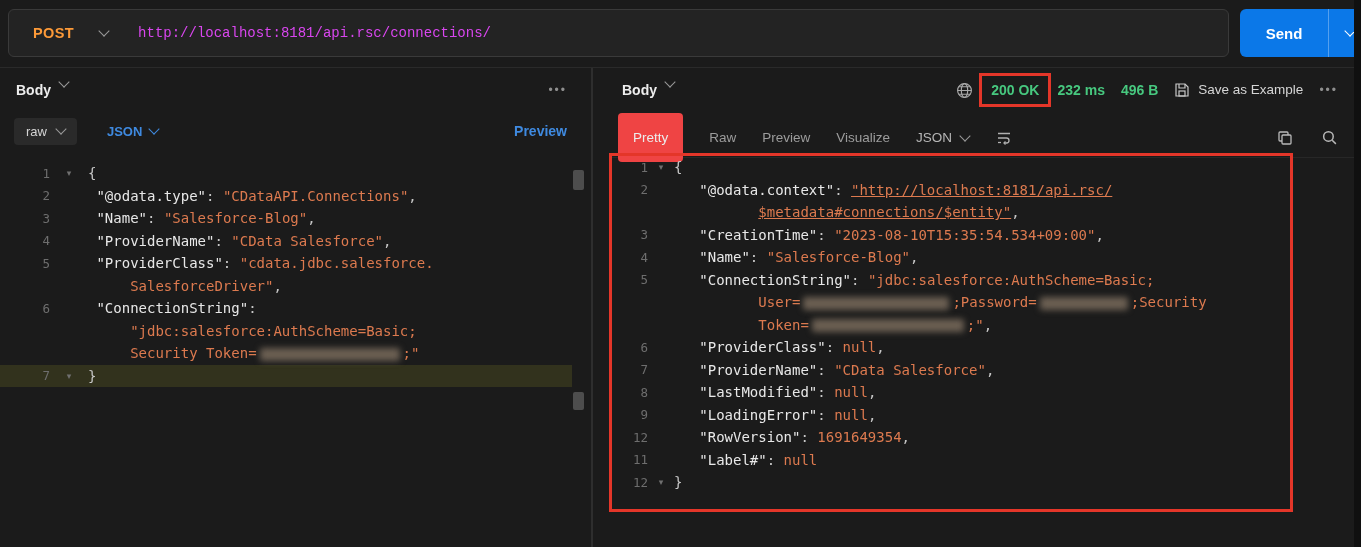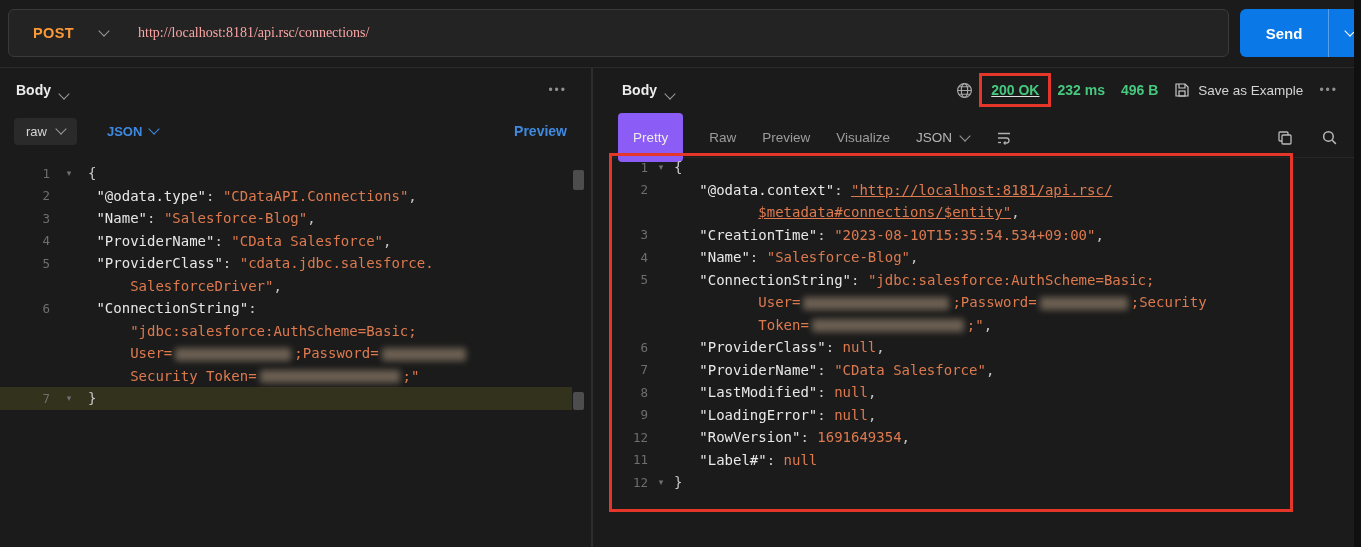--- a/index.html
+++ b/index.html
@@ -4,41 +4,41 @@
 <style>
   html,body{margin:0;padding:0;background:#101010;}
   .app{position:relative;width:1354px;height:547px;background:#1b1b1b;overflow:hidden;
        font-family:"Liberation Sans",sans-serif;color:#e0e0e0;}
 
   
   .url-box{position:absolute;left:8px;top:9px;width:1221px;height:48px;background:#232323;
            border:1px solid #3a3a3a;border-radius:6px;display:flex;align-items:center;box-sizing:border-box;}
   .method-dd{display:flex;align-items:center;height:100%;padding:0 30px 0 24px;gap:26px;cursor:pointer;}
   .method-label{color:#fd9a38;font-weight:700;font-size:14.5px;letter-spacing:.4px;}
-  .url-input{flex:1;background:transparent;border:none;outline:none;color:#fca5a5;font-size:14px;
-             font-family:Liberation Serif, serif;padding:0;}
+  .url-input{flex:1;background:transparent;border:none;outline:none;color:#d946ef;font-size:14px;
+             font-family:Liberation Mono, monospace;padding:0;}
   .send-btn{position:absolute;left:1240px;top:9px;width:130px;height:48px;background:#0b78e8;
             border-radius:6px;display:flex;align-items:center;cursor:pointer;}
   .send-label{flex:0 0 88px;text-align:center;color:#fff;font-weight:700;font-size:15px;}
   .send-sep{width:1px;align-self:stretch;background:rgba(255,255,255,.3);}
   .send-caret{flex:1;display:flex;justify-content:center;align-items:center;}
 
   .topline{position:absolute;left:0;top:67px;width:100%;height:1px;background:#2a2a2a;}
   .splitter{position:absolute;left:591px;top:68px;bottom:0;width:2px;background:#2e2e2e;}
 
   
   .chev{display:inline-block;width:7px;height:7px;border-right:1.6px solid #9a9a9a;
         border-bottom:1.6px solid #9a9a9a;transform:rotate(45deg);margin-top:-4px;}
   .chev.blue{border-color:#3f8ae0;}
   .chev.white{border-color:#fff;}
 
   
   .lp-header{position:absolute;left:0;top:68px;width:585px;height:44px;display:flex;align-items:center;
              padding:0 18px 0 16px;box-sizing:border-box;}
-  .dd{display:flex;align-items:flex-end;gap:9px;cursor:pointer;}
+  .dd{display:flex;align-items:flex-start;gap:9px;cursor:pointer;}
   .dd-label{font-weight:700;font-size:14px;color:#ededed;}
   .more-dots{margin-left:auto;color:#8f8f8f;font-size:12px;letter-spacing:2px;cursor:pointer;}
   .lp-sub{position:absolute;left:0;top:112px;width:585px;height:38px;display:flex;align-items:center;
           padding:0 18px 0 14px;box-sizing:border-box;gap:30px;}
   .raw-chip{display:flex;align-items:center;gap:10px;background:#2a2a2a;border-radius:4px;
             padding:6px 12px;color:#d4d4d4;font-size:13px;cursor:pointer;}
   .json-dd{display:flex;align-items:center;gap:8px;color:#3f8ae0;font-weight:700;font-size:13px;cursor:pointer;}
   .beautify{margin-left:auto;color:#3f8ae0;font-weight:700;font-size:14px;cursor:pointer;}
 
   
@@ -61,29 +61,29 @@
   .hl{background:#32321d;}
   .sbt{position:absolute;left:573px;width:11px;background:#4d4d4d;border-radius:2px;cursor:pointer;}
   .sbt1{top:170px;height:20px;}
   .sbt2{top:392px;height:18px;}
 
   
   .rp-header{position:absolute;left:612px;top:68px;right:0;height:44px;display:flex;align-items:center;
              padding:0 16px 0 10px;box-sizing:border-box;}
   .status-cluster{margin-left:auto;display:flex;align-items:center;gap:16px;}
   .green{color:#47c87f;font-weight:700;font-size:14px;}
-  .status-wrap{position:relative;padding:0 2px;text-decoration:underline;}
+  .status-wrap{position:relative;padding:0 2px;}
   .status-annot{position:absolute;left:-10px;right:-10px;top:-8px;bottom:-8px;
                 border:3px solid #e43629;pointer-events:none;}
-  .save-btn{display:flex;align-items:center;gap:8px;color:#d5d5d5;font-size:13.5px;cursor:pointer;}
+  .save-btn{display:flex;gap:8px;color:#d5d5d5;font-size:13.5px;cursor:pointer;}
 
   .rp-tabs{position:absolute;left:612px;top:118px;right:0;height:40px;display:flex;align-items:center;
            padding:0 16px 0 6px;box-sizing:border-box;gap:26px;border-bottom:1px solid #272727;}
   .tab{color:#9c9c9c;font-size:13.5px;cursor:pointer;}
-  .tab.active{background:#8b5cf6;border-radius:4px;padding:17px 15px;color:#ececec;}
+  .tab.active{background:#ef4444;border-radius:4px;padding:17px 15px;color:#ececec;}
   .jsonsel{display:flex;align-items:center;gap:9px;color:#b6b6b6;font-size:13.5px;cursor:pointer;}
   .iconbtn{display:flex;align-items:center;cursor:pointer;}
   .tab-right{margin-left:auto;display:flex;align-items:center;gap:28px;}
 
   .resp-annot{position:absolute;left:609px;top:153px;width:678px;height:353px;
               border:3px solid #e43629;pointer-events:none;z-index:5;}
 </style>
 </head>
 <body>
 
@@ -160,25 +160,20 @@
       </div>
       <div class="cl">
         <span class="ln">6</span>
         <span class="fold"></span>
         <span class="codeln"><span class="tk-k"> "ConnectionString"</span><span class="tk-p">:</span></span>
       </div>
       <div class="cl">
         <span class="ln"></span>
         <span class="fold"></span>
         <span class="codeln"><span class="tk-s">     "jdbc:salesforce:AuthScheme=Basic;</span></span>
-      </div>
-      <div class="cl">
-        <span class="ln"></span>
-        <span class="fold"></span>
-        <span class="codeln"><span class="tk-s">     User=</span><span class="tk-r" style="width: 116px;"></span><span class="tk-s">;Password=</span><span class="tk-r" style="width: 84px;"></span></span>
       </div>
       <div class="cl">
         <span class="ln"></span>
         <span class="fold"></span>
         <span class="codeln"><span class="tk-s">     Security Token=</span><span class="tk-r" style="width: 140px;"></span><span class="tk-s">;"</span></span>
       </div>
       <div class="cl hl">
         <span class="ln">7</span>
         <span class="fold">▾</span>
         <span class="codeln"><span class="tk-p">}</span></span>

